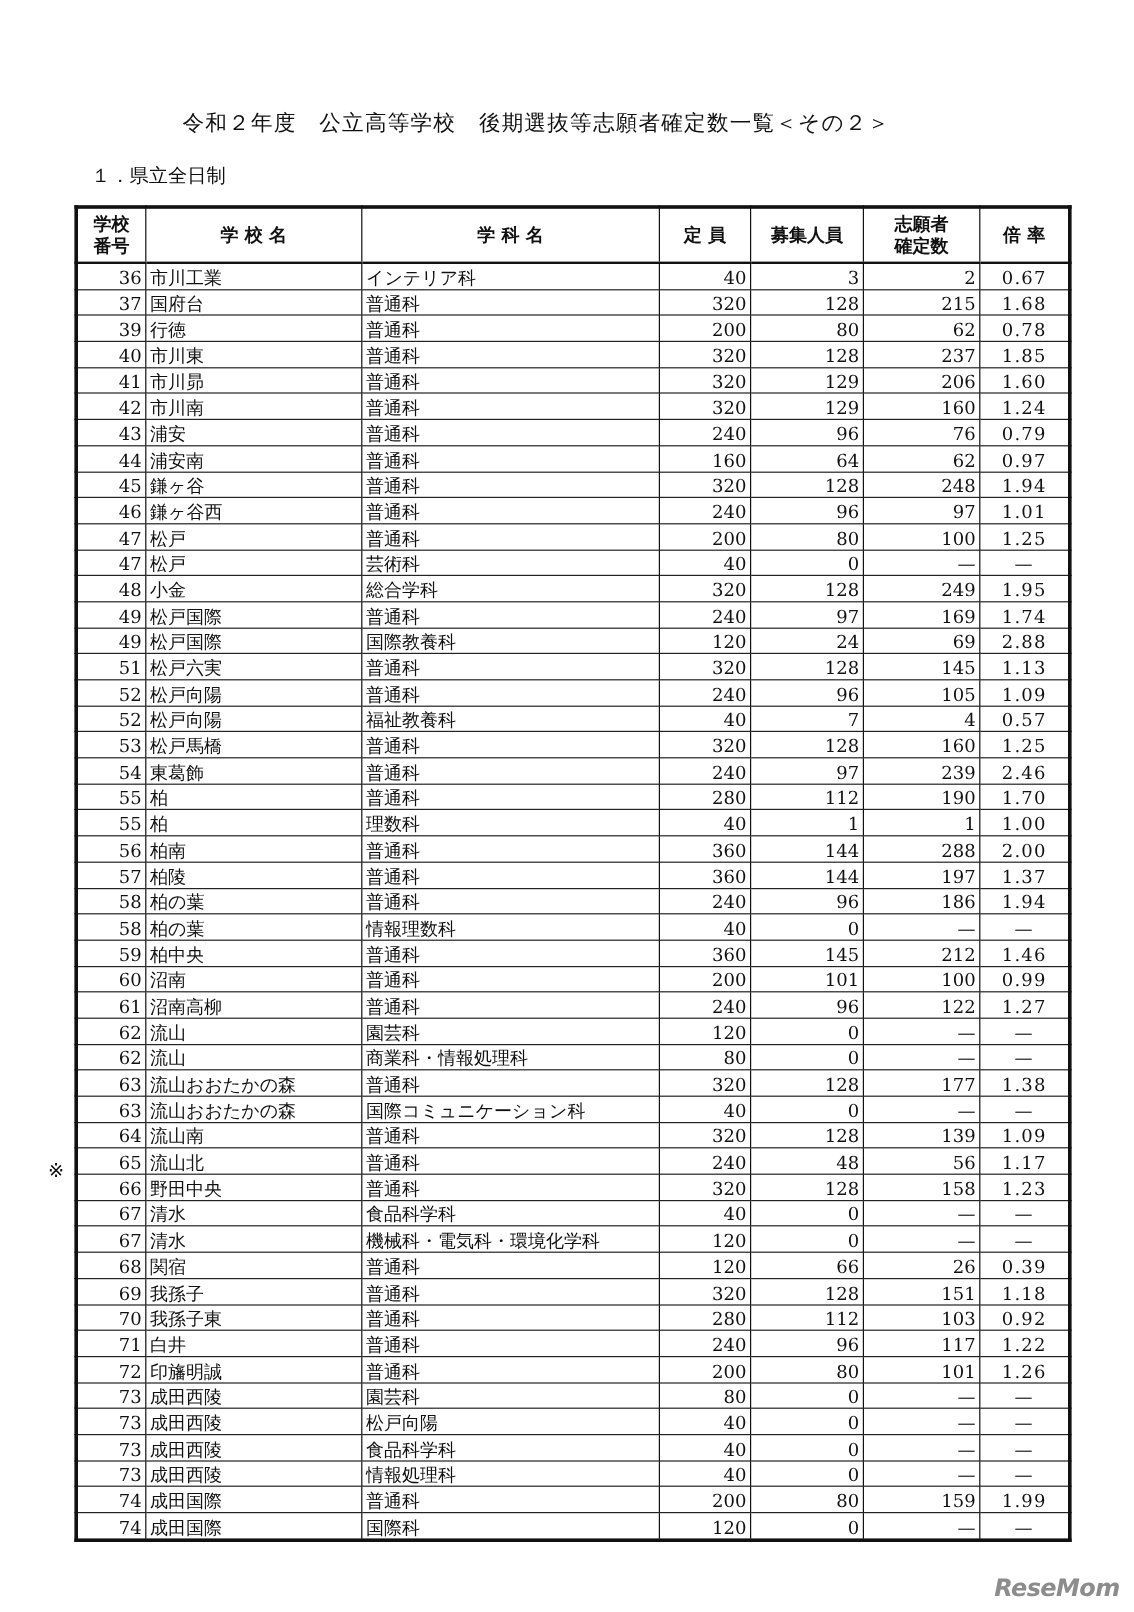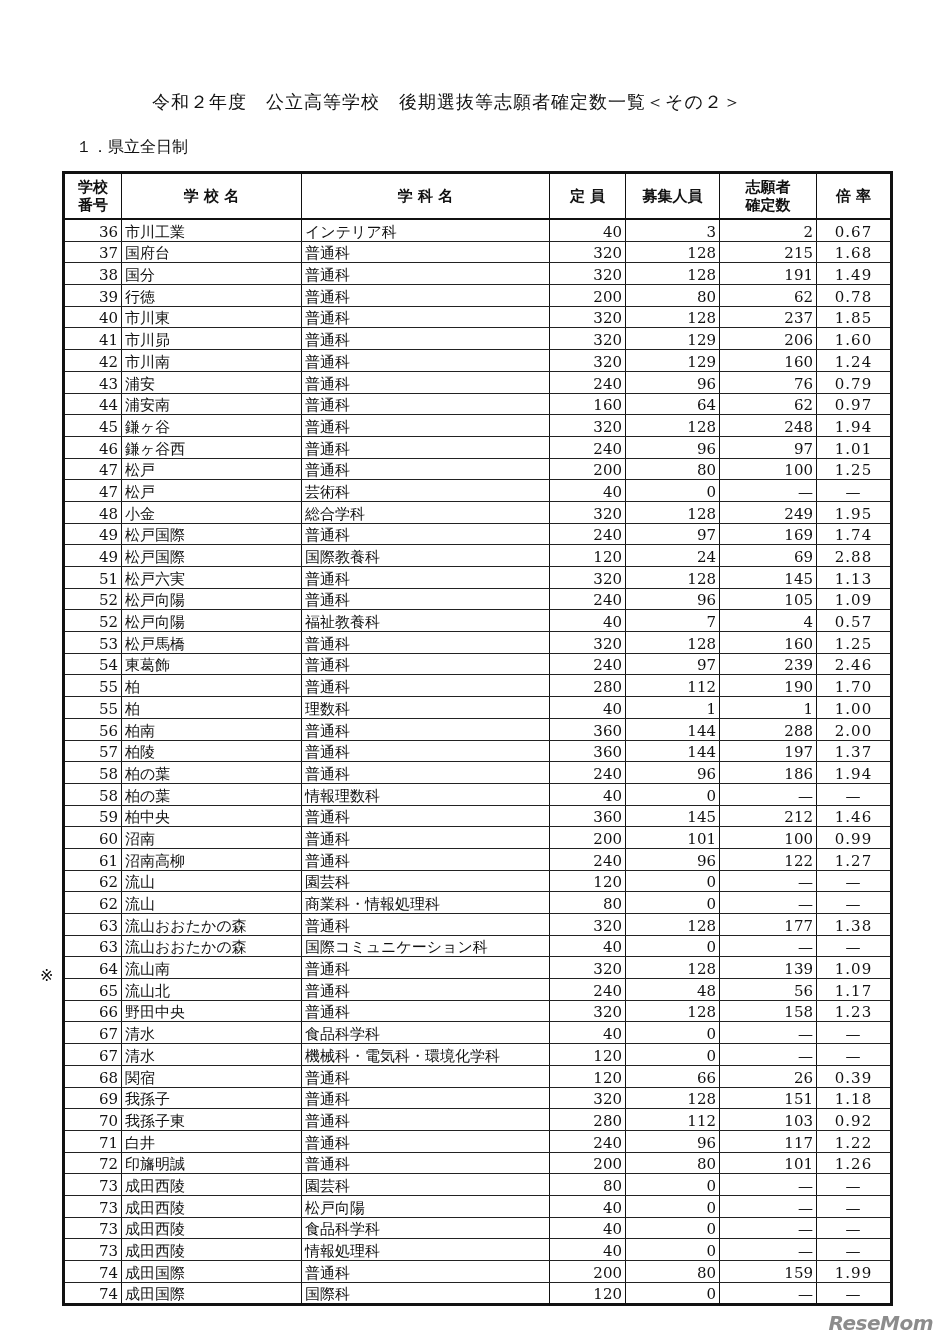--- a/index.html
+++ b/index.html
@@ -93,29 +93,20 @@
       <tr>
         <td class="num c-no">37</td>
         <td class="txt">国府台</td>
         <td class="txt">普通科</td>
         <td class="num">320</td>
         <td class="num">128</td>
         <td class="num">215</td>
         <td class="ratio">1.68</td>
       </tr>
       <tr>
-        <td class="num c-no">38</td>
-        <td class="txt">国分</td>
-        <td class="txt">普通科</td>
-        <td class="num">320</td>
-        <td class="num">128</td>
-        <td class="num">191</td>
-        <td class="ratio">1.49</td>
-      </tr>
-      <tr>
         <td class="num c-no">39</td>
         <td class="txt">行徳</td>
         <td class="txt">普通科</td>
         <td class="num">200</td>
         <td class="num">80</td>
         <td class="num">62</td>
         <td class="ratio">0.78</td>
       </tr>
       <tr>
         <td class="num c-no">40</td>

